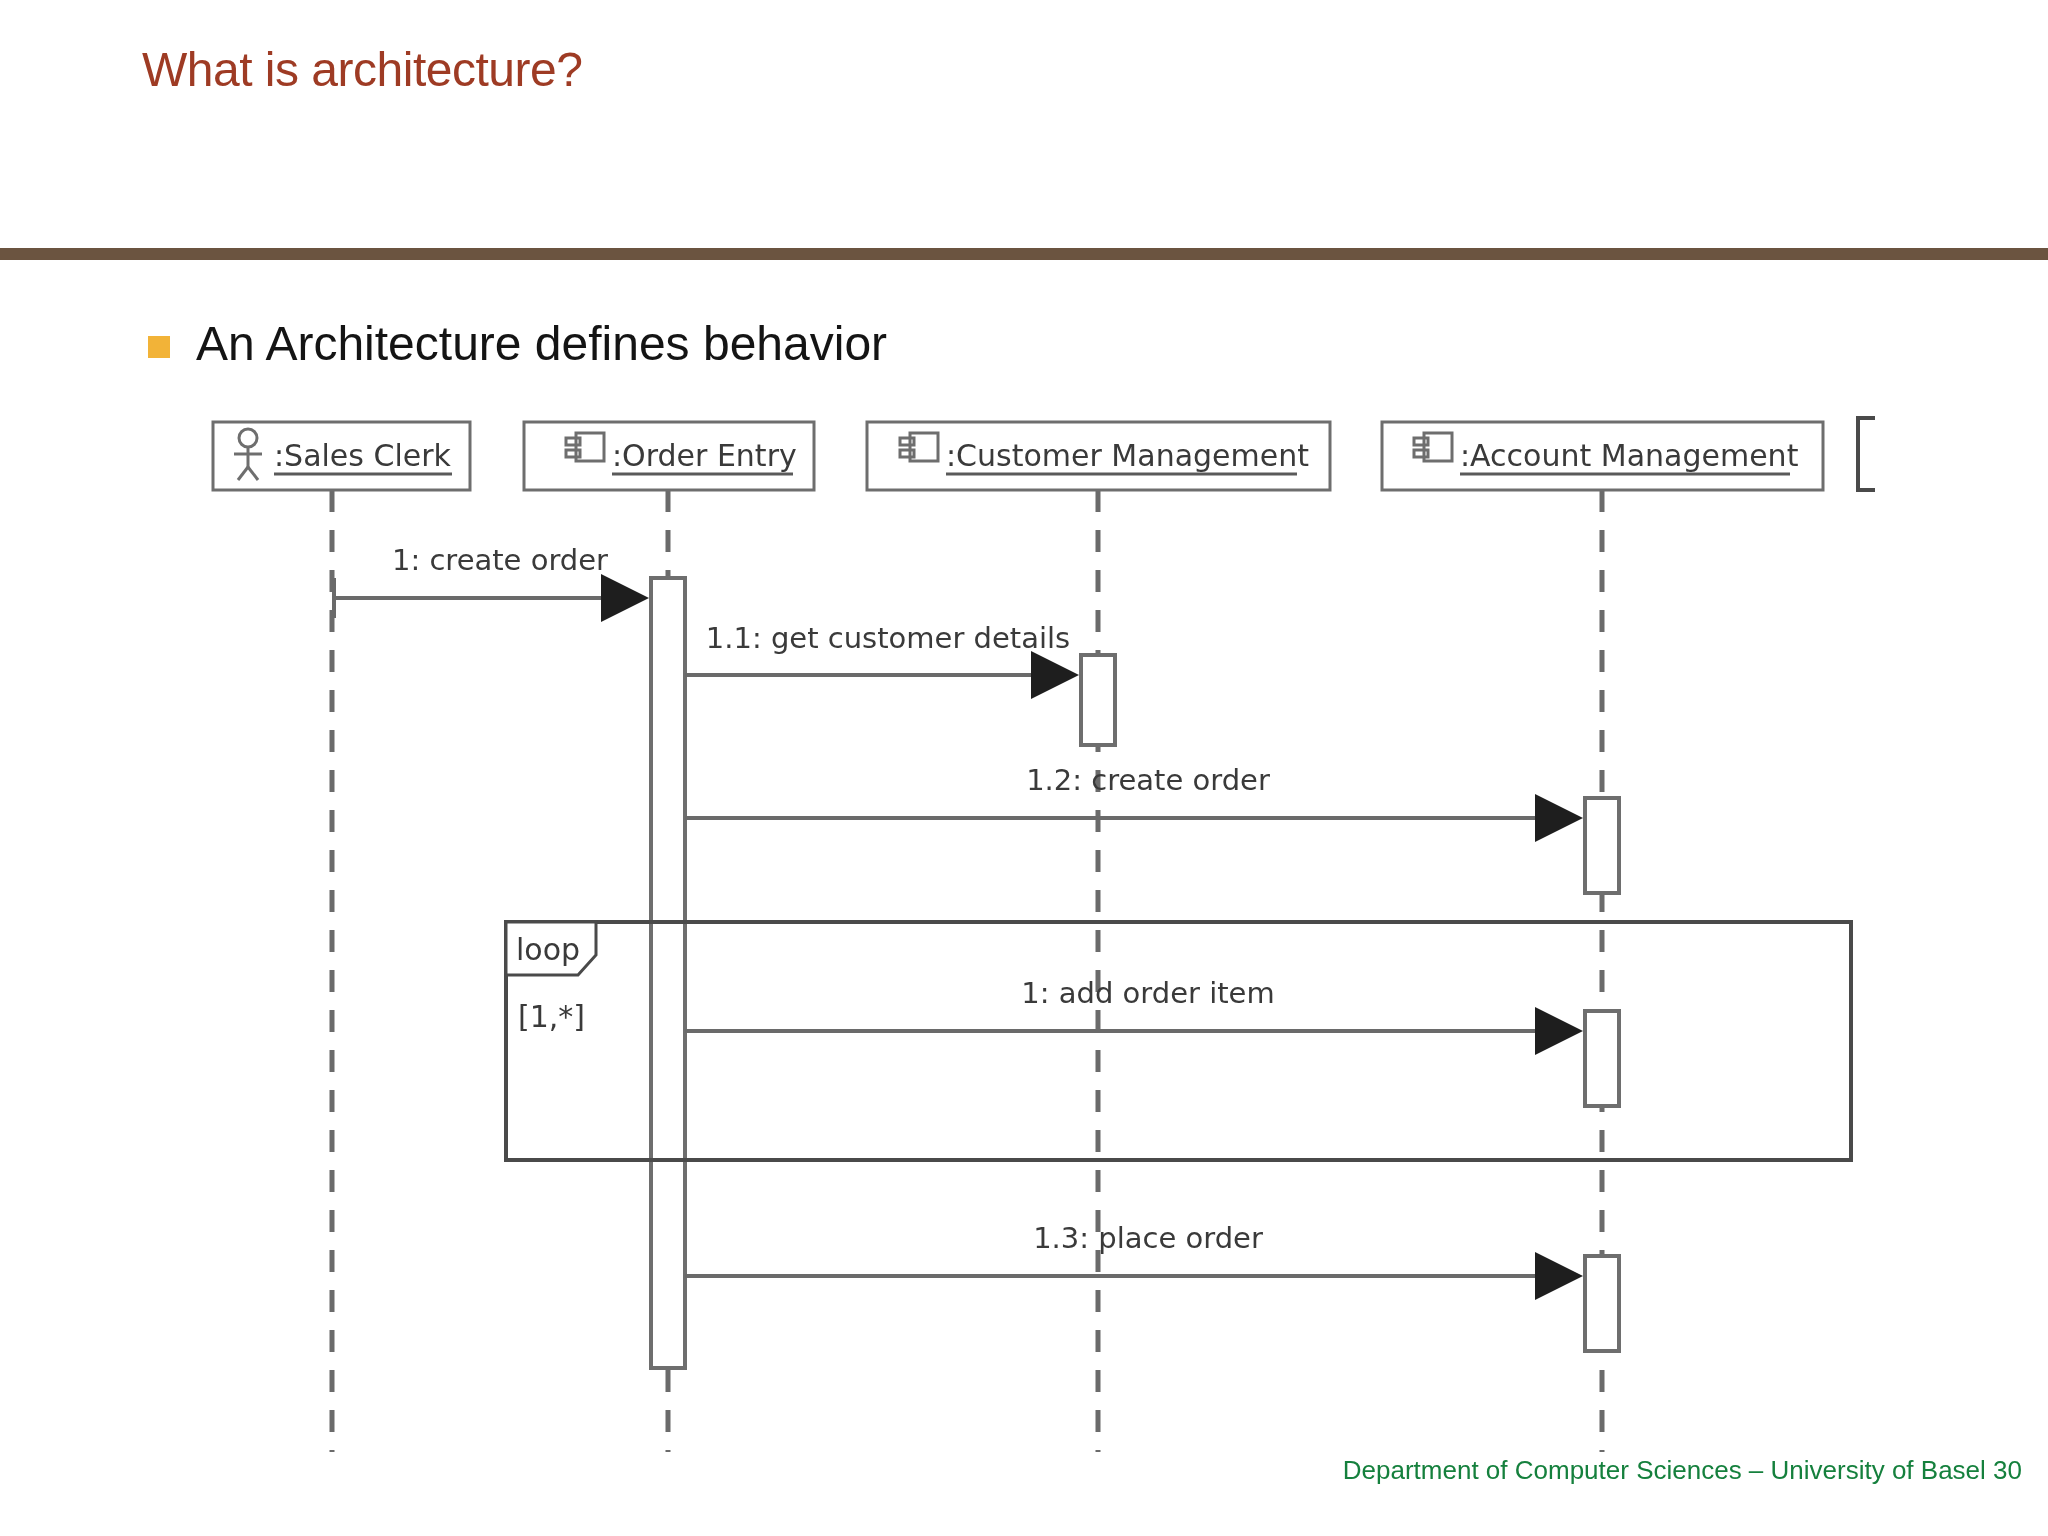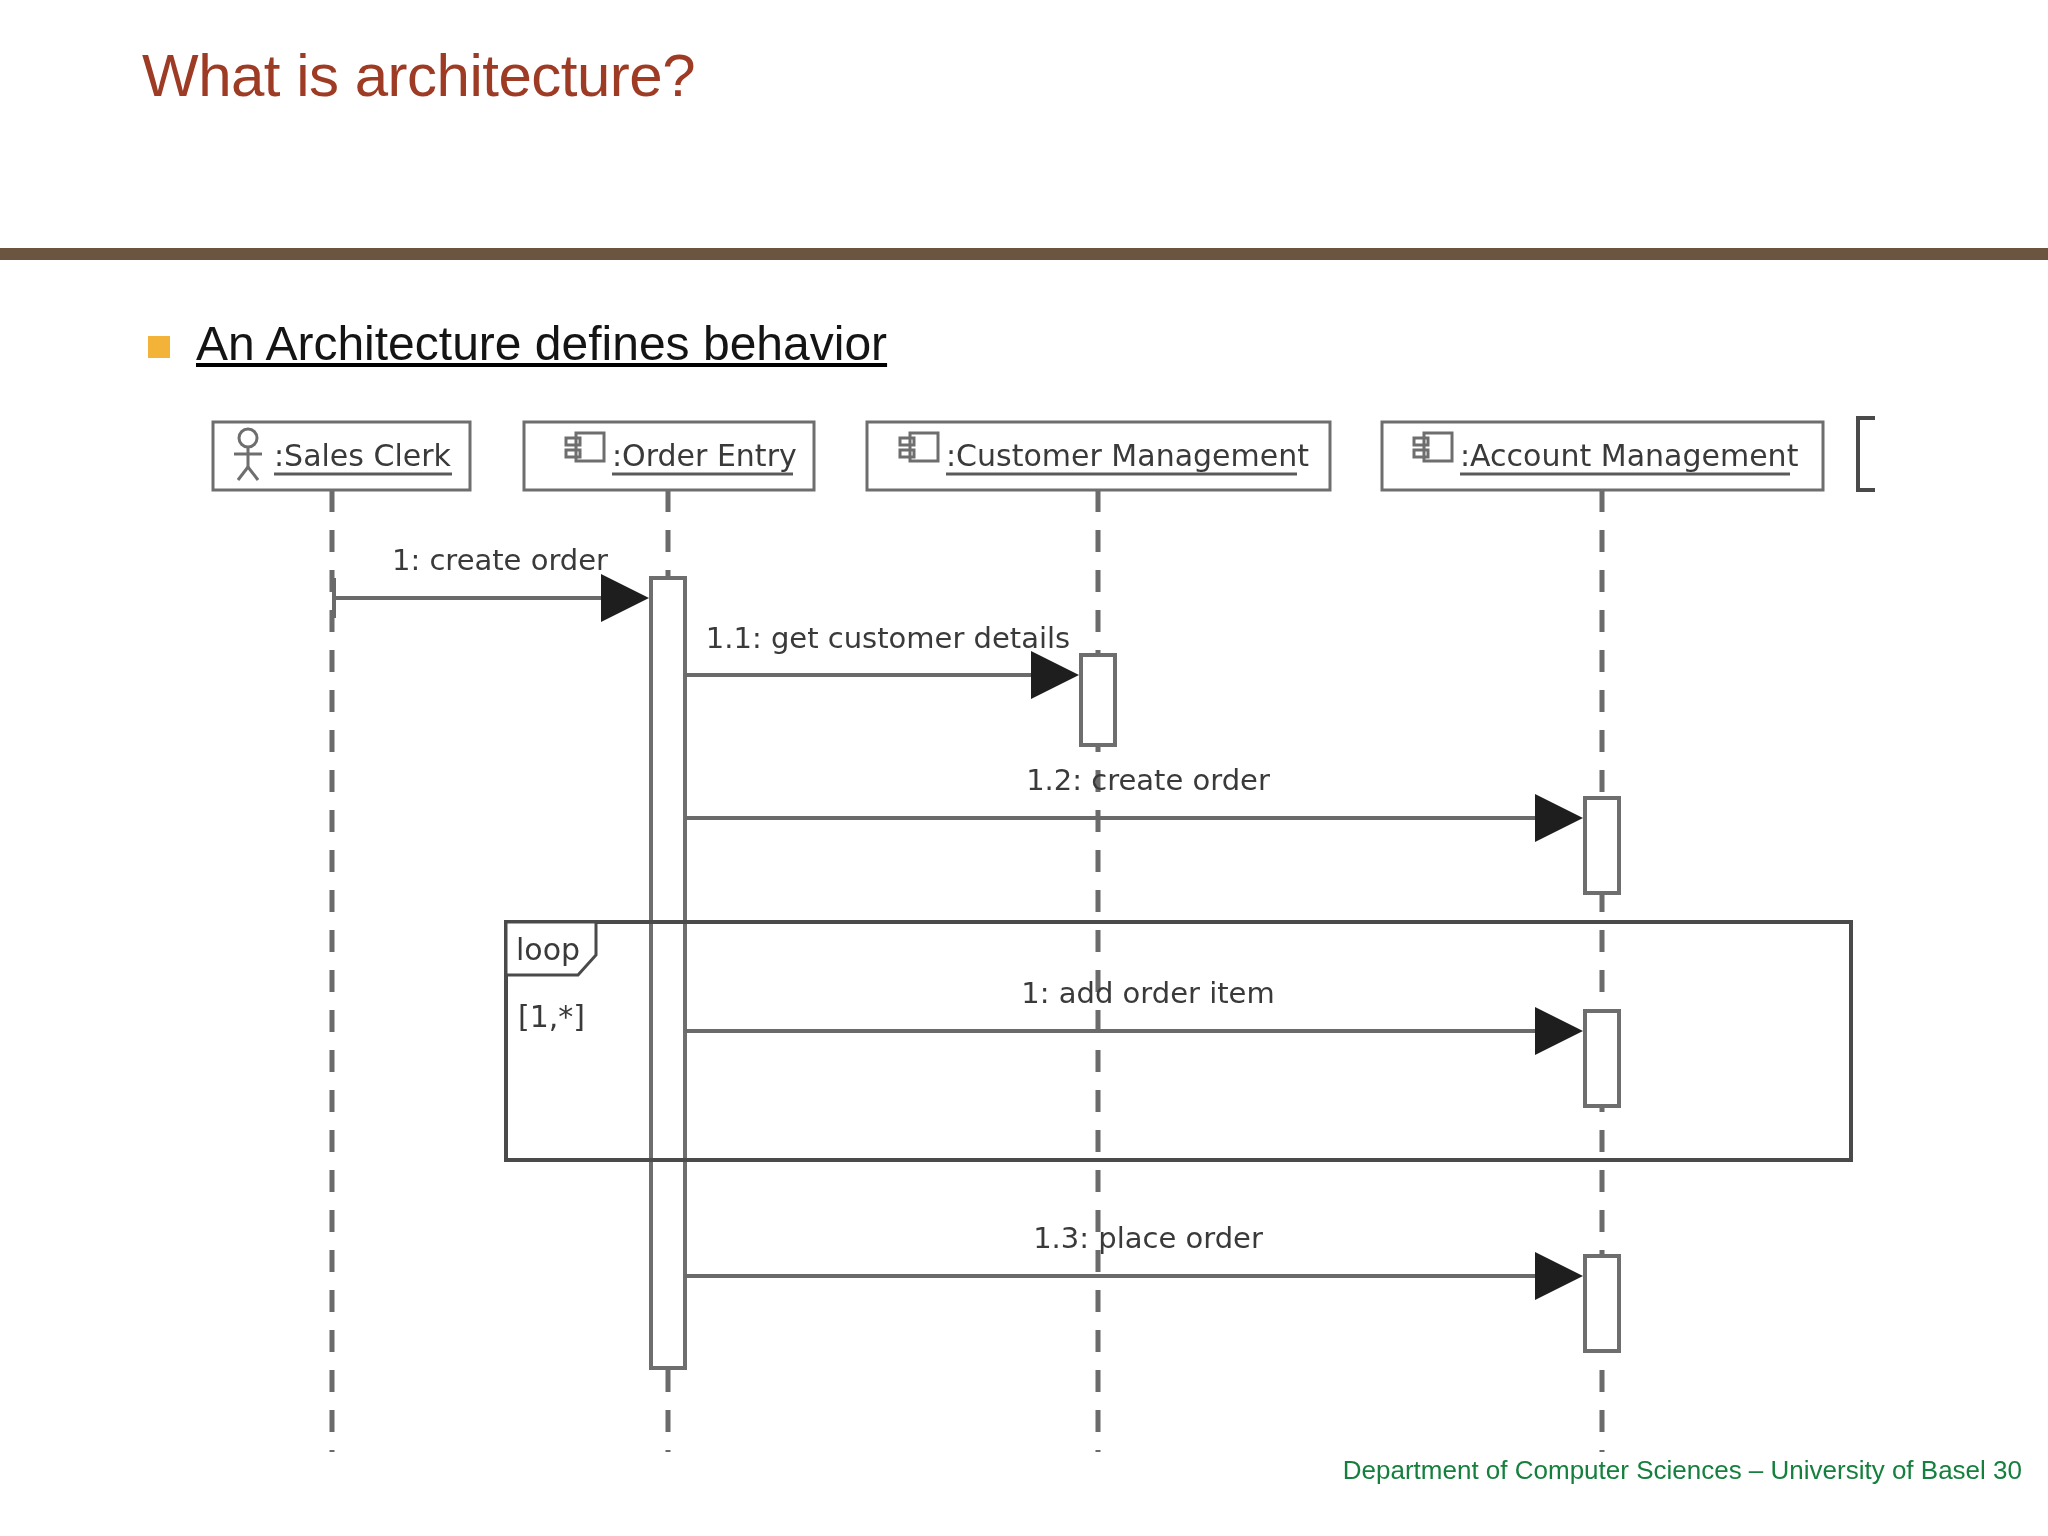--- a/index.html
+++ b/index.html
@@ -13,21 +13,21 @@
     position: relative;
     overflow: hidden;
     font-family: "Liberation Sans", sans-serif;
   }
 
   
   #slide-title {
     position: absolute;
     left: 142px;
     top: 46px;
-    font-size: 60px;
+    font-size: 48px;
     line-height: 1.0;
     color: #9E3B24;
     font-weight: normal;
     letter-spacing: -0.5px;
     white-space: nowrap;
   }
   #title-rule {
     position: absolute;
     left: 0;
     top: 248px;
@@ -37,21 +37,20 @@
   }
 
   
   #bullet-row {
     position: absolute;
     left: 148px;
     top: 316px;
     display: flex;
     align-items: center;
     gap: 26px;
-    text-decoration: underline;
   }
   #bullet-marker {
     width: 22px;
     height: 22px;
     background: #F2B338;
     flex: 0 0 auto;
     margin-top: 6px;
   }
   #bullet-text {
     font-size: 48px;

